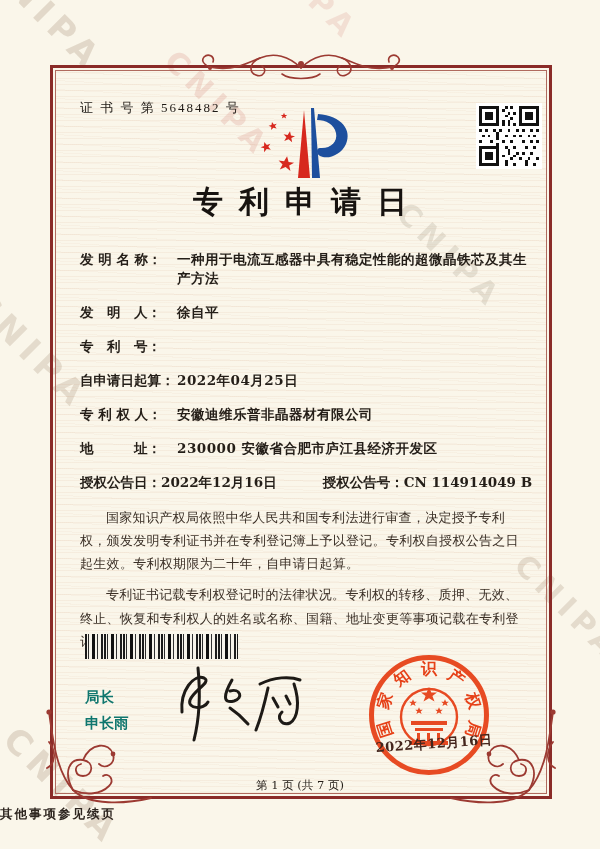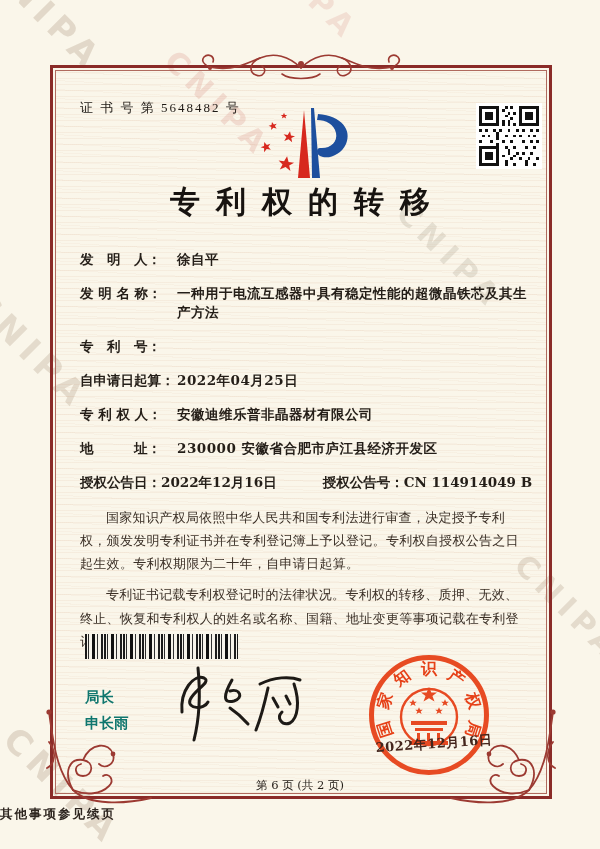--- a/index.html
+++ b/index.html
@@ -176,30 +176,30 @@
            M0,8h1v1h-1z M2,8h1v1h-1z M5,8h1v1h-1z M7,8h1v1h-1z M10,8h1v1h-1z M13,8h1v1h-1z M15,8h1v1h-1z M18,8h1v1h-1z M20,8h1v1h-1z
            M6,9h1v1h-1z M1,10h1v1h-1z M3,10h1v1h-1z M6,10h1v1h-1z M9,10h1v1h-1z M12,10h1v1h-1z M14,10h1v1h-1z M17,10h1v1h-1z M19,10h1v1h-1z
            M6,11h1v1h-1z M0,12h1v1h-1z M4,12h1v1h-1z M8,12h1v1h-1z M11,12h1v1h-1z M15,12h1v1h-1z M18,12h1v1h-1z M20,12h1v1h-1z
            M6,13h1v1h-1z M9,14h1v1h-1z M12,14h1v1h-1z M16,14h1v1h-1z M19,14h1v1h-1z M10,15h1v1h-1z
            M10,16h1v1h-1z M13,16h1v1h-1z M15,16h1v1h-1z M18,16h1v1h-1z M8,17h1v1h-1z M12,17h1v1h-1z
            M11,18h1v1h-1z M14,18h1v1h-1z M17,18h1v1h-1z M20,18h1v1h-1z M9,19h1v1h-1z M16,19h1v1h-1z
            M9,20h1v1h-1z M12,20h1v1h-1z M16,20h1v1h-1z M19,20h1v1h-1z"></path>
     </g>
   </svg>
 
-  <div class="title">专利权的转移</div>
+  <div class="title">专利申请日</div>
 
   <div class="fields">
+    <div class="frow">
+      <span class="flabel">发 明 名 称：</span>
+      <span class="fvalue">一种用于电流互感器中具有稳定性能的超微晶铁芯及其生产方法</span>
+    </div>
     <div class="frow">
       <span class="flabel">发　明　人：</span>
       <span class="fvalue">徐自平</span>
-    </div>
-    <div class="frow">
-      <span class="flabel">发 明 名 称：</span>
-      <span class="fvalue">一种用于电流互感器中具有稳定性能的超微晶铁芯及其生产方法</span>
     </div>
     <div class="frow">
       <span class="flabel">专　利　号：</span>
     </div>
     <div class="frow">
       <span class="flabel">自申请日起算：</span>
       <span class="fvalue">2022年04月25日</span>
     </div>
     <div class="frow">
       <span class="flabel">专 利 权 人：</span>
@@ -272,16 +272,16 @@
         <rect x="18" y="49" width="28" height="3" stroke="none"></rect>
         <rect x="20" y="54" width="3" height="8" stroke="none"></rect>
         <rect x="30" y="54" width="3" height="8" stroke="none"></rect>
         <rect x="40" y="54" width="3" height="8" stroke="none"></rect>
         <rect x="13" y="62" width="38" height="4" stroke="none"></rect>
       </g>
     </svg>
   </div>
   <div class="seal-date">2022年12月16日</div>
 
-  <div class="page-indicator">第 6 页 (共 2 页)</div>
+  <div class="page-indicator">第 1 页 (共 7 页)</div>
   <div class="footer-note">其他事项参见续页</div>
 
 </div>
 
 </body></html>

